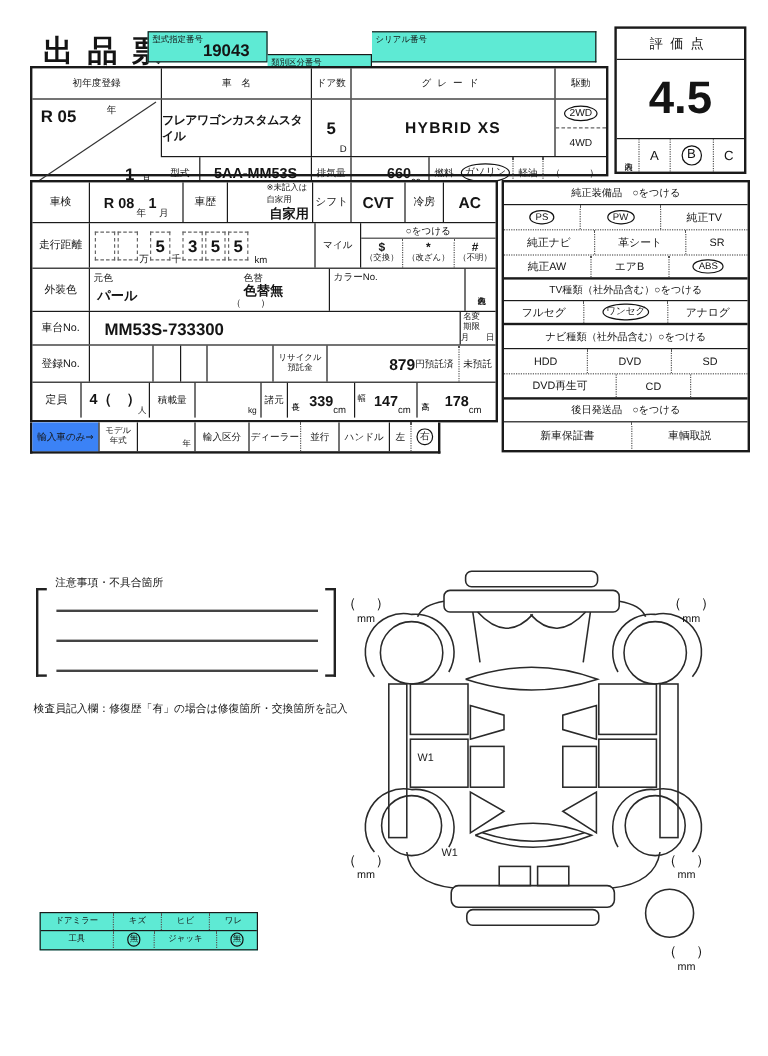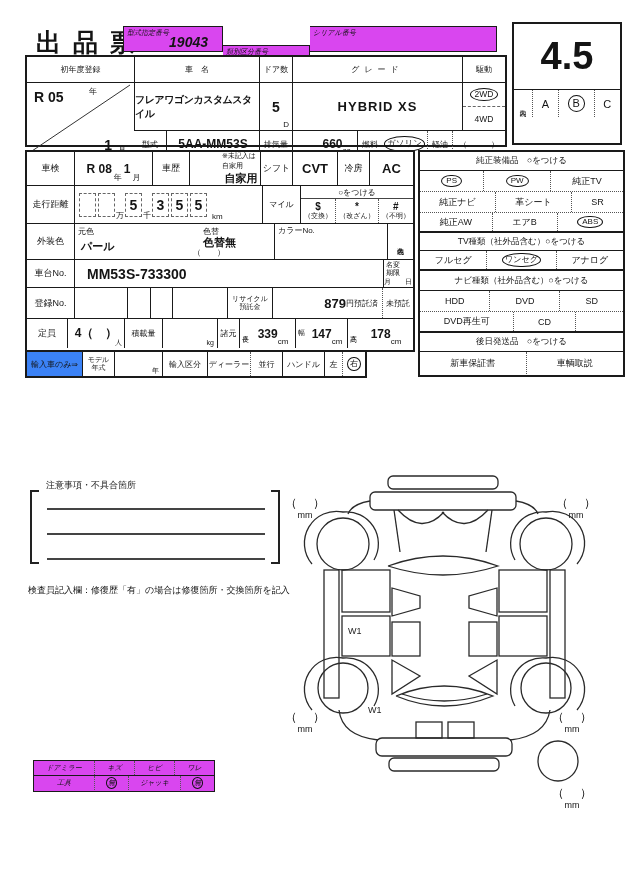--- a/index.html
+++ b/index.html
@@ -1,21 +1,21 @@
 <!DOCTYPE html>
 <html><head>
 <meta charset="utf-8">
 <style>
 *{margin:0;padding:0;box-sizing:border-box;}
 html,body{width:640px;height:880px;background:#fff;}
 body{font-family:"Liberation Sans","DejaVu Sans",sans-serif;color:#141414;}
 .sheet{position:relative;width:640px;height:880px;background:#fff;overflow:hidden;}
 .abs{position:absolute;}
 .bx{position:absolute;border:2px solid #1a1a1a;background:#fff;}
-.bx1{position:absolute;border:1.5px solid #1a1a1a;background:#d946ef;font-style:italic;}
+.bx1{position:absolute;border:1.5px solid #1a1a1a;background:#5eead4;}
 .row{display:flex;width:100%;}
 .cell{display:flex;align-items:center;justify-content:center;flex-shrink:0;position:relative;}
 .grow{flex:1 1 auto;}
 .bl{border-left:1.4px solid #1a1a1a;}
 .bld{border-left:1px dotted #555;}
 .bb{border-bottom:1.4px solid #1a1a1a;}
 .bbd{border-bottom:1px dotted #555;}
 .bb2{border-bottom:2px solid #1a1a1a;}
 .lbl{font-size:9px;}
 .lbl8{font-size:8px;}
@@ -44,20 +44,21 @@
   </div>
   <div class="bx1" style="left:223px;top:26px;width:87px;height:14px;border-left:none;margin-top:19px;">
     <span class="cornerlbl" style="font-size:7px;">類別区分番号</span>
     <span class="abs" style="right:10px;top:7px;font-weight:bold;font-size:14px;">0009</span>
   </div>
   <div class="bx1" style="left:310px;top:26px;width:187px;height:26px;border-left:none;">
     <span class="cornerlbl" style="font-size:7px;">シリアル番号</span>
   </div>
 
   <div class="bx" style="left:512px;top:22px;width:110px;height:123px;">
+    <div class="cell bb" style="height:26px;width:100%;font-size:11px;letter-spacing:6px;">評価点</div>
     <div class="cell" style="height:65px;width:100%;font-size:38px;font-weight:bold;">4.5</div>
     <div class="row" style="height:28px;border-top:1.4px solid #1a1a1a;">
       <div class="cell" style="width:18px;">
           <span class="vert lbl7">内装</span>
         </div>
       <div class="cell bld grow" style="font-size:11px;">A</div>
       <div class="cell bld grow">
           <span class="circ" style="font-size:11px;">B</span>
         </div>
       <div class="cell bld grow" style="font-size:11px;">C</div>

